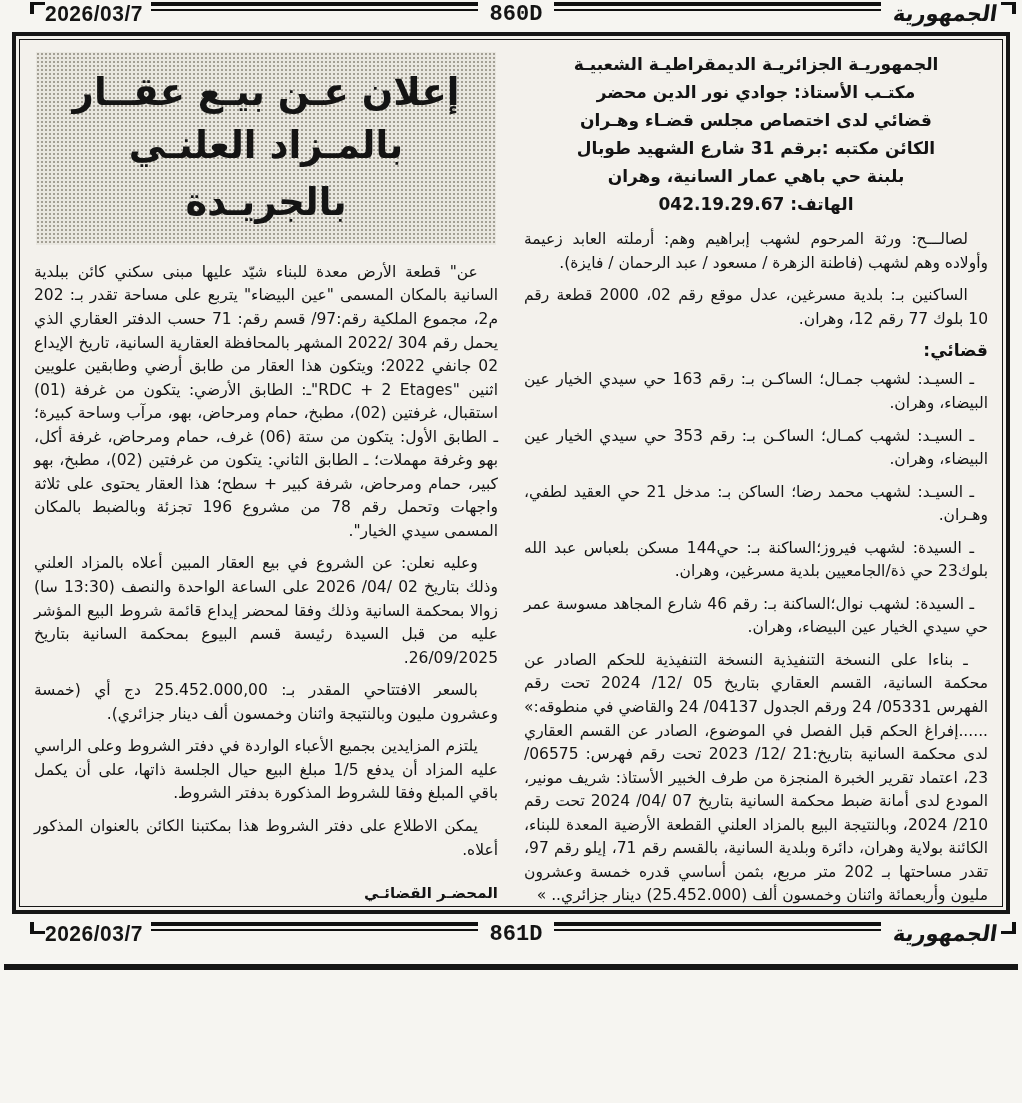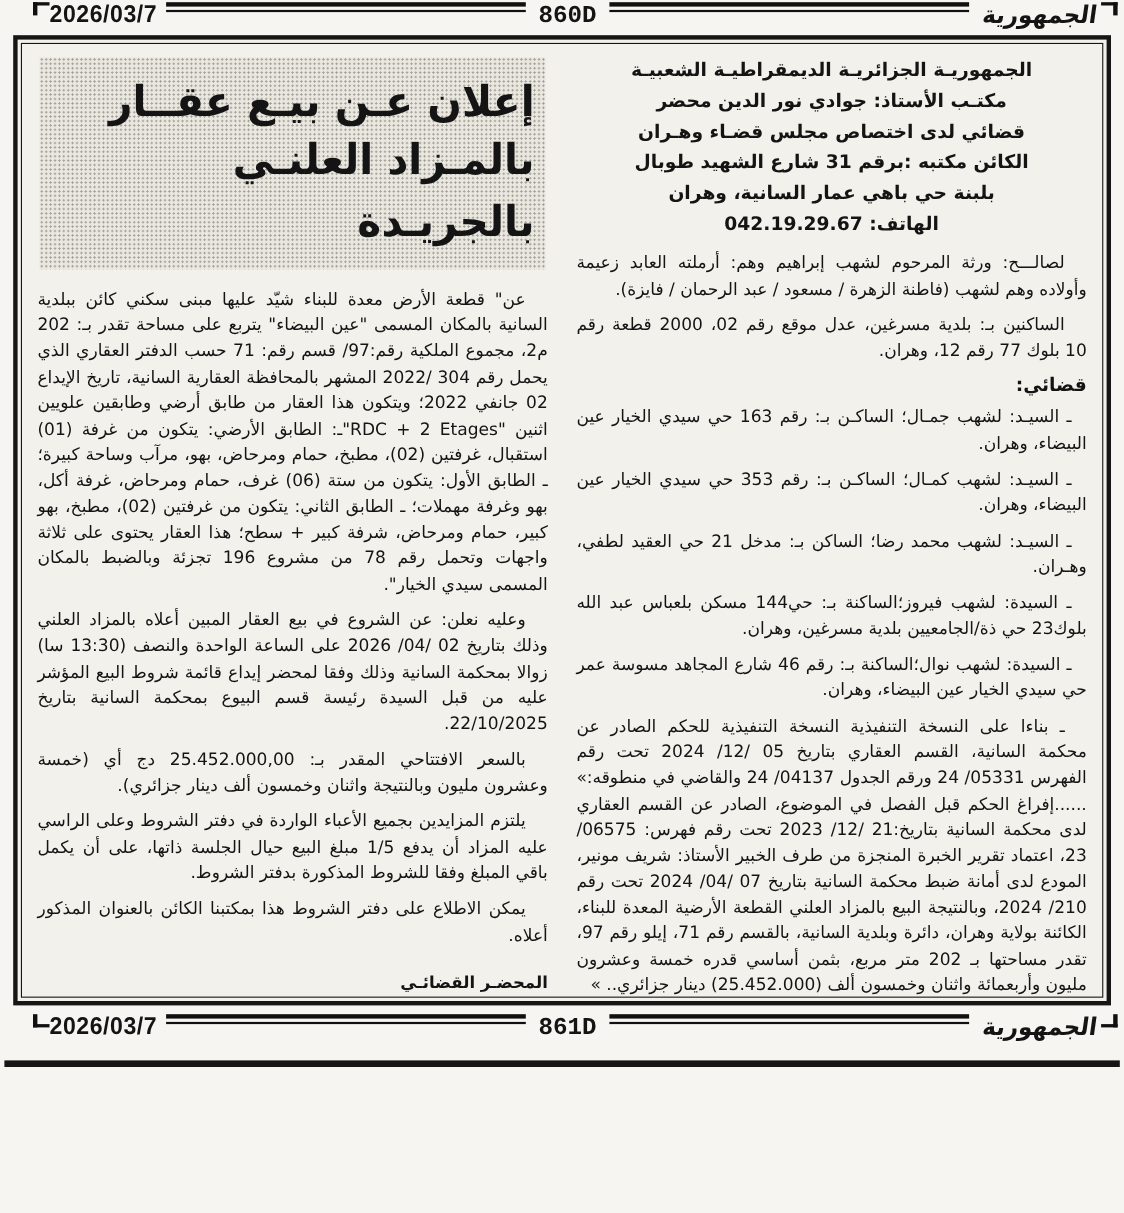--- a/index.html
+++ b/index.html
@@ -34,21 +34,21 @@
   .letterhead div { white-space:normal; }
   p.par { font-size:15.5px; line-height:1.52; text-align:justify; text-indent:1.3em; margin-bottom:9px; }
   p.party { font-size:15.5px; line-height:1.52; text-align:justify; text-indent:0.9em; margin-bottom:9px; }
   .versus { font-weight:bold; font-size:17px; margin:2px 0 8px 0; }
 
   
   .title-box { background-color:#e9e7e0;
     background-image:radial-gradient(#a39f94 0.8px, transparent 0.9px);
     background-size:4px 4px;
     padding:14px 10px 18px 10px; margin:2px 2px 16px 2px;
-    text-align:right; }
+    text-align:center; }
   .title-box .t { font-weight:900; font-size:37px; line-height:1.45;
     font-family:"DejaVu Sans", sans-serif; transform:scaleY(1.04); }
   .cond-head { font-weight:bold; font-size:16.5px; margin:2px 0 8px 0; }
   .signature { font-weight:bold; font-size:15px; text-align:right; margin-top:22px; padding-left:14px; }
 </style>
 </head>
 <body>
 
 <div class="strip">
   <div class="corner tl"></div>
@@ -84,21 +84,21 @@
         <p class="par">ـ بناءا على النسخة التنفيذية النسخة التنفيذية للحكم الصادر عن محكمة السانية، القسم العقاري بتاريخ 05 /12/ 2024 تحت رقم الفهرس 05331/ 24 ورقم الجدول 04137/ 24 والقاضي في منطوقه:» ......إفراغ الحكم قبل الفصل في الموضوع، الصادر عن القسم العقاري لدى محكمة السانية بتاريخ:21 /12/ 2023 تحت رقم فهرس: 06575/ 23، اعتماد تقرير الخبرة المنجزة من طرف الخبير الأستاذ: شريف مونير، المودع لدى أمانة ضبط محكمة السانية بتاريخ 07 /04/ 2024 تحت رقم 210/ 2024، وبالنتيجة البيع بالمزاد العلني القطعة الأرضية المعدة للبناء، الكائنة بولاية وهران، دائرة وبلدية السانية، بالقسم رقم 71، إيلو رقم 97، تقدر مساحتها بـ 202 متر مربع، بثمن أساسي قدره خمسة وعشرون مليون وأربعمائة واثنان وخمسون ألف (25.452.000) دينار جزائري.. »</p>
         <p class="par">التعيين: إن العقار موضوع البيع بالمزاد العلني هو عبارة</p>
       </div>
 
       <div class="col">
         <div class="title-box">
           <div class="t">إعلان عـن بيـع عقــار</div>
           <div class="t">بالمـزاد العلنـي بالجريـدة</div>
         </div>
         <p class="par">عن" قطعة الأرض معدة للبناء شيّد عليها مبنى سكني كائن ببلدية السانية بالمكان المسمى "عين البيضاء" يتربع على مساحة تقدر بـ: 202 م2، مجموع الملكية رقم:97/ قسم رقم: 71 حسب الدفتر العقاري الذي يحمل رقم 304 /2022 المشهر بالمحافظة العقارية السانية، تاريخ الإيداع 02 جانفي 2022؛ ويتكون هذا العقار من طابق أرضي وطابقين علويين اثنين "RDC + 2 Etages"ـ: الطابق الأرضي: يتكون من غرفة (01) استقبال، غرفتين (02)، مطبخ، حمام ومرحاض، بهو، مرآب وساحة كبيرة؛ ـ الطابق الأول: يتكون من ستة (06) غرف، حمام ومرحاض، غرفة أكل، بهو وغرفة مهملات؛ ـ الطابق الثاني: يتكون من غرفتين (02)، مطبخ، بهو كبير، حمام ومرحاض، شرفة كبير + سطح؛ هذا العقار يحتوى على ثلاثة واجهات وتحمل رقم 78 من مشروع 196 تجزئة وبالضبط بالمكان المسمى سيدي الخيار".</p>
-        <p class="par">وعليه نعلن: عن الشروع في بيع العقار المبين أعلاه بالمزاد العلني وذلك بتاريخ 02 /04/ 2026 على الساعة الواحدة والنصف (13:30 سا) زوالا بمحكمة السانية وذلك وفقا لمحضر إيداع قائمة شروط البيع المؤشر عليه من قبل السيدة رئيسة قسم البيوع بمحكمة السانية بتاريخ 22/10/2025.</p>
+        <p class="par">وعليه نعلن: عن الشروع في بيع العقار المبين أعلاه بالمزاد العلني وذلك بتاريخ 02 /04/ 2026 على الساعة الواحدة والنصف (13:30 سا) زوالا بمحكمة السانية وذلك وفقا لمحضر إيداع قائمة شروط البيع المؤشر عليه من قبل السيدة رئيسة قسم البيوع بمحكمة السانية بتاريخ 26/09/2025.</p>
         <p class="par">بالسعر الافتتاحي المقدر بـ: 25.452.000,00 دج أي (خمسة وعشرون مليون وبالنتيجة واثنان وخمسون ألف دينار جزائري).</p>
         <p class="par">يلتزم المزايدين بجميع الأعباء الواردة في دفتر الشروط وعلى الراسي عليه المزاد أن يدفع 1/5 مبلغ البيع حيال الجلسة ذاتها، على أن يكمل باقي المبلغ وفقا للشروط المذكورة بدفتر الشروط.</p>
         <p class="par">يمكن الاطلاع على دفتر الشروط هذا بمكتبنا الكائن بالعنوان المذكور أعلاه.</p>
         <div class="signature">المحضـر القضائـي</div>
       </div>
 
     </div>
   </div>
 </div>
 

